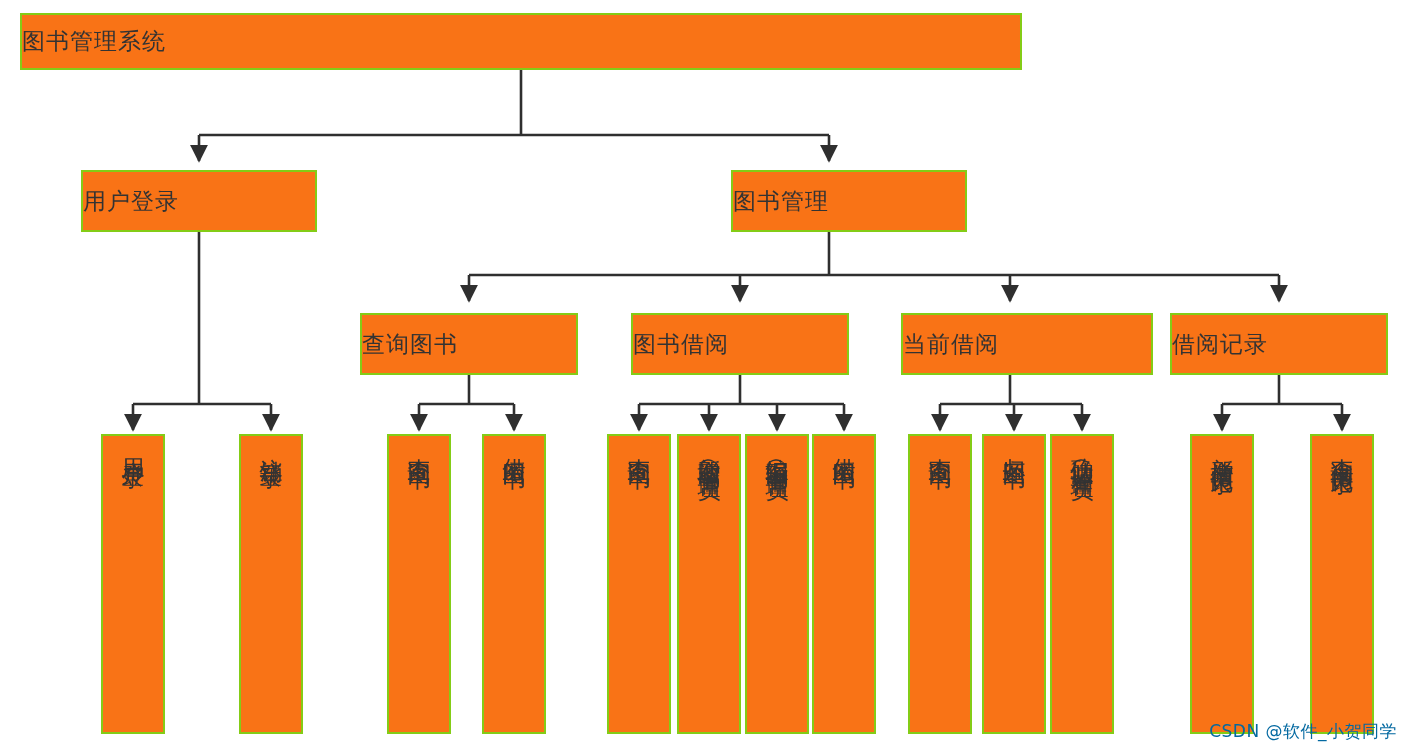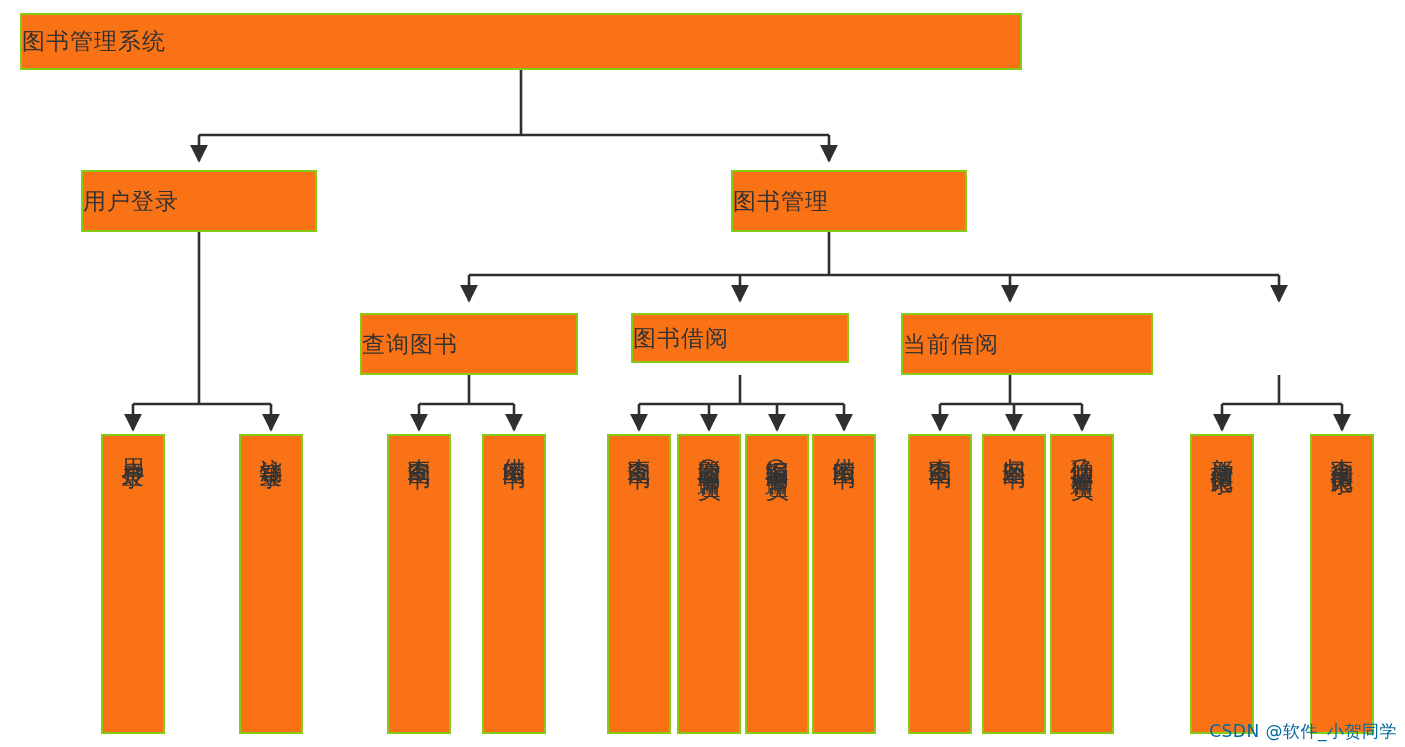--- a/index.html
+++ b/index.html
@@ -121,25 +121,28 @@
   <div class="node-box horizontal" style="left: 81px; top: 170px; width: 236px; height: 62px;">
     <span class="node-label">用户登录</span>
   </div>
   <div class="node-box horizontal" style="left: 711px; top: 170px; width: 236px; height: 62px; margin-left: 20px;">
     <span class="node-label">图书管理</span>
   </div>
 
   <div class="node-box horizontal" style="left: 360px; top: 313px; width: 218px; height: 62px;">
     <span class="node-label">查询图书</span>
   </div>
-  <div class="node-box horizontal" style="left: 631px; top: 313px; width: 218px; height: 50px;">
+  <div class="node-box horizontal" style="left: 631px; top: 313px; width: 218px; height: 62px;">
     <span class="node-label">图书借阅</span>
   </div>
   <div class="node-box horizontal" style="left: 901px; top: 313px; width: 252px; height: 62px;">
     <span class="node-label">当前借阅</span>
+  </div>
+  <div class="node-box horizontal" style="left: 1170px; top: 313px; width: 218px; height: 62px;">
+    <span class="node-label">借阅记录</span>
   </div>
 
   <div class="node-box vertical" style="left: 101px; top: 434px; width: 64px; height: 300px;">
     <span class="node-label">用户登录</span>
   </div>
   <div class="node-box vertical" style="left: 239px; top: 434px; width: 64px; height: 300px;">
     <span class="node-label">注销登录</span>
   </div>
   <div class="node-box vertical" style="left: 387px; top: 434px; width: 64px; height: 300px;">
     <span class="node-label">查询图书</span>

